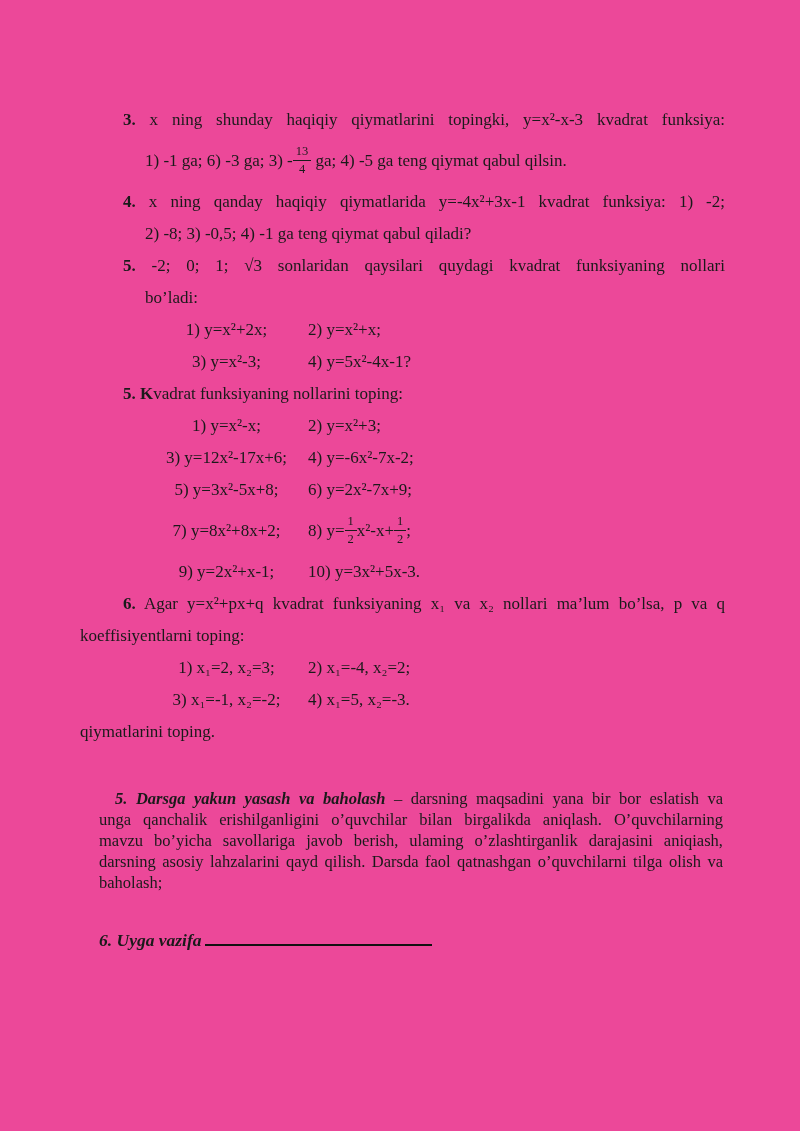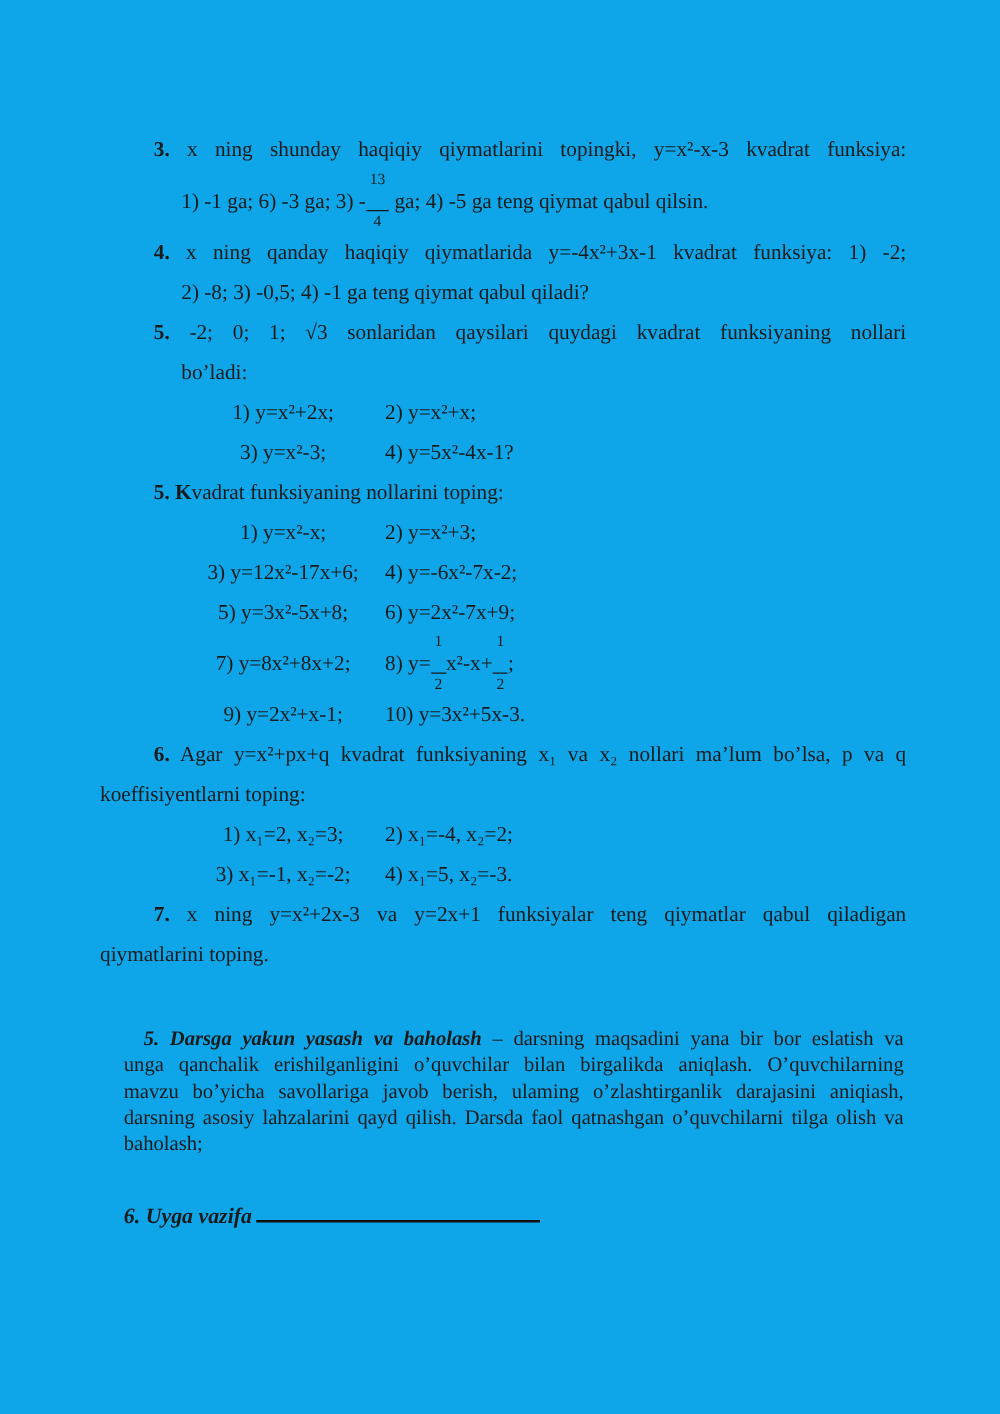--- a/index.html
+++ b/index.html
@@ -3,40 +3,40 @@
 <meta charset="utf-8">
 <style>
   html,body { margin:0; padding:0; }
   body {
     width:800px; height:1131px;
     background:#ffffff;
     font-family:"Liberation Serif","DejaVu Serif",serif;
     color:#1a1a1a;
     overflow:hidden;
   }
-  .page { position:relative; width:800px; height:1131px; background:#0ea5e9; }
+  .page { position:relative; width:800px; height:1131px; background:#ec4899; }
   .content {
     position:absolute; left:80px; top:104px; width:645px;
     font-size:17px;
   }
   .line { height:32px; line-height:32px; white-space:nowrap; }
   .fracline { height:50px; line-height:50px; }
   .jline { text-align:justify; text-align-last:justify; }
   .indent { padding-left:43px; }
   .subindent { padding-left:65px; }
   .pnum { font-weight:bold; }
   .boldk { font-weight:bold; }
   .c1 { display:inline-block; width:163px; vertical-align:baseline;text-align:center; }
   .optrow { padding-left:65px; }
   .frac {
     display:inline-block; vertical-align:middle;
     text-align:center; font-size:12.5px; line-height:1.15;
     transform:translateY(-2px);
   }
-  .frac .fnum { display:block; border-bottom:1.3px solid #1a1a1a; padding:0 3px 17px; }
+  .frac .fnum { display:block; border-bottom:1.3px solid #1a1a1a; padding:0 3px 1px; }
   .frac .fden { display:block; padding-top:1px; }
   .summary {
     margin:40px 0 0 19px; width:624px;
     font-size:16.5px; line-height:21px;
     text-align:justify; word-spacing:1.5px;
   }
   .summary .lead { font-weight:bold; font-style:italic;margin-left:16px; }
   .homework {
     margin:32px 0 0 19px; height:30px; line-height:30px;
     font-weight:bold; font-style:italic; font-size:17.5px;
@@ -68,21 +68,20 @@
     <div class="line optrow"><span class="c1">3) y=12x²-17x+6;</span><span>4) y=-6x²-7x-2;</span></div>
     <div class="line optrow"><span class="c1">5) y=3x²-5x+8;</span><span>6) y=2x²-7x+9;</span></div>
     <div class="fracline optrow"><span class="c1">7) y=8x²+8x+2;</span><span><span>8) y=</span><span class="frac"><span class="fnum">1</span><span class="fden">2</span></span><span>x²-x+</span><span class="frac"><span class="fnum">1</span><span class="fden">2</span></span><span>;</span></span></div>
     <div class="line optrow"><span class="c1">9) y=2x²+x-1;</span><span>10) y=3x²+5x-3.</span></div>
 
     <div class="line jline indent"><span class="pnum">6.</span><span> Agar y=x²+px+q kvadrat funksiyaning x₁ va x₂ nollari ma’lum bo’lsa, p va q</span></div>
     <div class="line">koeffisiyentlarni toping:</div>
     <div class="line optrow"><span class="c1">1) x₁=2, x₂=3;</span><span>2) x₁=-4, x₂=2;</span></div>
     <div class="line optrow"><span class="c1">3) x₁=-1, x₂=-2;</span><span>4) x₁=5, x₂=-3.</span></div>
 
-    <div class="line jline indent"><span class="pnum">7.</span><span> x ning y=x²+2x-3 va y=2x+1 funksiyalar teng qiymatlar qabul qiladigan</span></div>
     <div class="line">qiymatlarini toping.</div>
 
     <p class="summary"><span class="lead">5. Darsga yakun yasash va baholash</span><span> – darsning maqsadini yana bir bor eslatish va unga qanchalik erishilganligini o’quvchilar bilan birgalikda aniqlash. O’quvchilarning mavzu bo’yicha savollariga javob berish, ulaming o’zlashtirganlik darajasini aniqiash, darsning asosiy lahzalarini qayd qilish. Darsda faol qatnashgan o’quvchilarni tilga olish va baholash;</span></p>
 
     <div class="homework"><span>6. Uyga vazifa</span><span class="blank"></span></div>
 
   </div>
 </div>
 
 </body></html>

